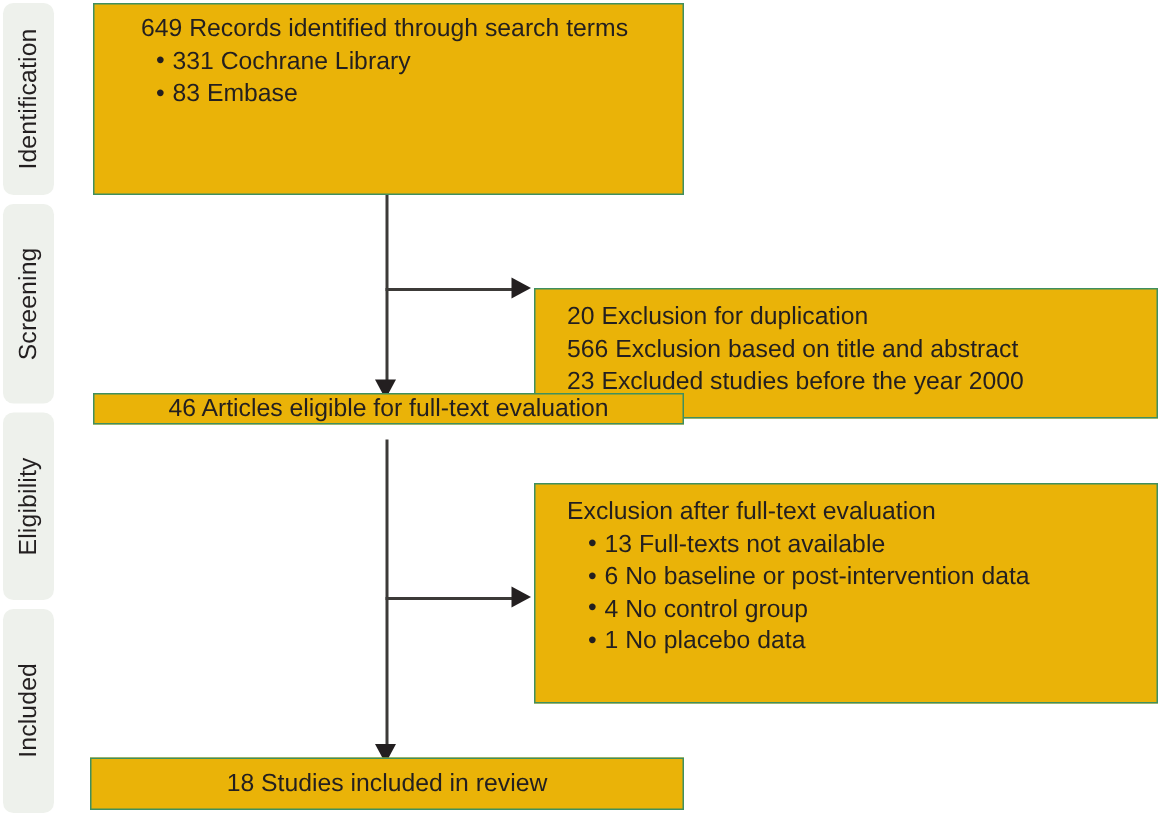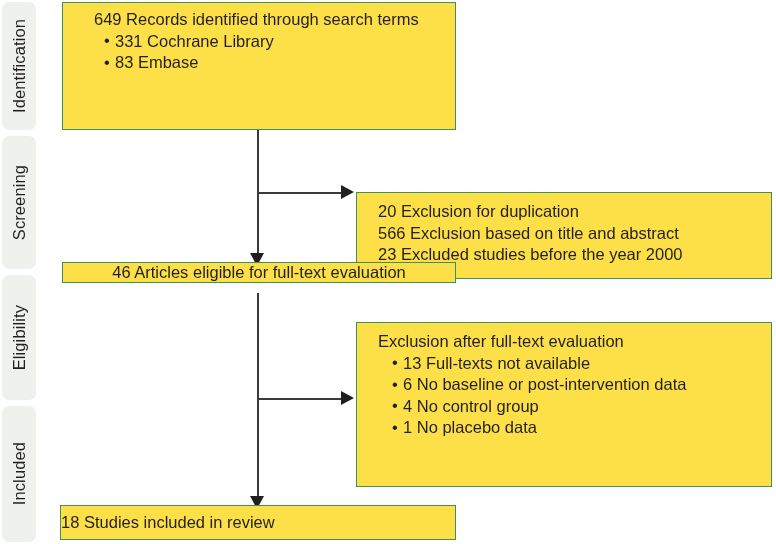--- a/index.html
+++ b/index.html
@@ -33,21 +33,21 @@
     transform: rotate(180deg);
     font-size: 16.5px;
     letter-spacing: 0.1px;
     color: #231f20;
     white-space: nowrap;
   }
 
   
   .box {
     position: absolute;
-    background: #fde047;
+    background: #eab308;
     border: 1.6px solid #3f8f5f;
     box-sizing: border-box;
   }
   .box .inner {
     padding: 0;
     font-size: 16.5px;
     line-height: 21.5px;
     color: #231f20;
   }
   .box .line {
@@ -83,31 +83,32 @@
   #box-eligible { left: 62px; top: 262px; width: 394px; height: 21px; }
   #box-eligible .inner {
     padding: 0;
     height: 100%;
     display: flex;
     align-items: center;
     justify-content: center;
   }
 
   
-  #box-eligibility-exclusions { left: 356px; top: 322px; width: 416px; height: 165px; }
+  #box-eligibility-exclusions { left: 356px; top: 322px; width: 416px; height: 147px; }
   #box-eligibility-exclusions .inner { padding: 8px 0 0 21px; }
   #box-eligibility-exclusions .bullets { padding-left: 14px; }
 
   
   #box-included { left: 60px; top: 505px; width: 396px; height: 35px; }
   #box-included .inner {
     padding: 0;
     height: 100%;
     display: flex;
     align-items: center;
+    justify-content: center;
   }
 
   
   .conn-v {
     position: absolute;
     width: 1.6px;
     background: #3c3a38;
   }
   .conn-h {
     position: absolute;

